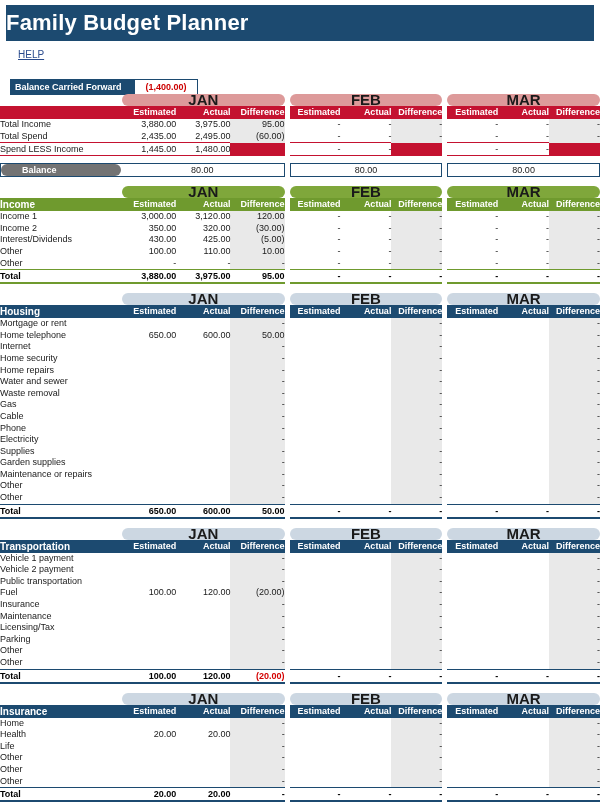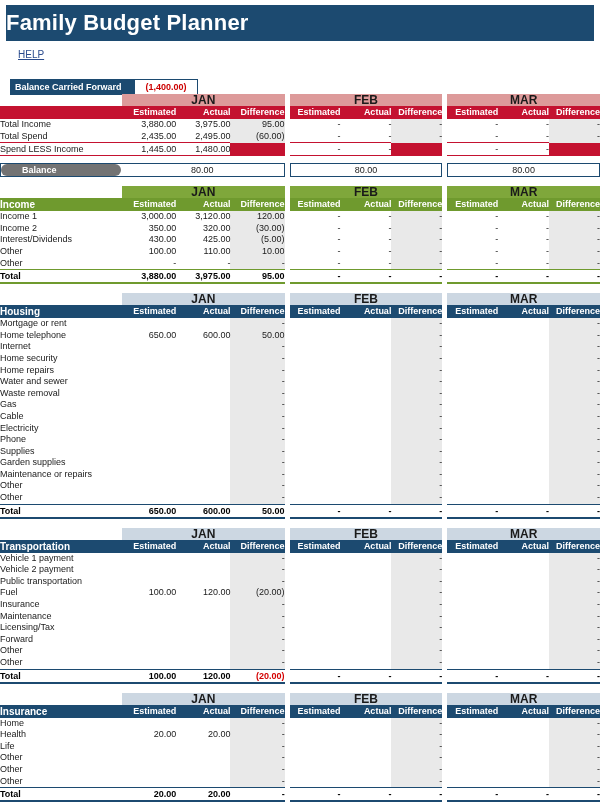--- a/index.html
+++ b/index.html
@@ -54,21 +54,21 @@
 
   .lblcell{width:122px;}
   .estcell{width:57px;}
   .actcell{width:53px;}
   .difcell{width:55px;}
   .f .estcell{width:52px;}
   .f .actcell{width:50px;}
   .f .difcell{width:52px;}
 
   .monthhdr{
-    text-align:center;font-size:12px;font-weight:bold;height:12px;line-height:12px;
+    text-align:center;font-size:15px;font-weight:bold;height:12px;line-height:12px;border-radius:6px;
   }
   .colhdr{
     font-size:9px;font-weight:bold;color:#ffffff;height:13px;line-height:13px;
   }
   .datarow td{height:11.6px;line-height:11.6px;color:#1a1a1a;}
   .lbl{padding-left:4px;text-align:left;white-space:nowrap;overflow:hidden;}
   .num{text-align:right;padding-right:5px;white-space:nowrap;}
   .dash{text-align:right;padding-right:5px;color:#1a1a1a;}
   .neg{color:#d40000;}
   .grayc{background:#e9e9e9;}
@@ -458,27 +458,27 @@
                   <td class="num"></td>
                   <td class="num grayc">-</td>
                 </tr>
                 <tr class="datarow">
                   <td class="lbl">Cable</td>
                   <td class="num"></td>
                   <td class="num"></td>
                   <td class="num grayc">-</td>
                 </tr>
                 <tr class="datarow">
+                  <td class="lbl">Phone</td>
+                  <td class="num"></td>
+                  <td class="num"></td>
+                  <td class="num grayc">-</td>
+                </tr>
+                <tr class="datarow">
                   <td class="lbl">Electricity</td>
-                  <td class="num"></td>
-                  <td class="num"></td>
-                  <td class="num grayc">-</td>
-                </tr>
-                <tr class="datarow">
-                  <td class="lbl">Phone</td>
                   <td class="num"></td>
                   <td class="num"></td>
                   <td class="num grayc">-</td>
                 </tr>
                 <tr class="datarow">
                   <td class="lbl">Supplies</td>
                   <td class="num"></td>
                   <td class="num"></td>
                   <td class="num grayc">-</td>
                 </tr>
@@ -768,21 +768,21 @@
                   <td class="num"></td>
                   <td class="num grayc">-</td>
                 </tr>
                 <tr class="datarow">
                   <td class="lbl">Licensing/Tax</td>
                   <td class="num"></td>
                   <td class="num"></td>
                   <td class="num grayc">-</td>
                 </tr>
                 <tr class="datarow">
-                  <td class="lbl">Forward</td>
+                  <td class="lbl">Parking</td>
                   <td class="num"></td>
                   <td class="num"></td>
                   <td class="num grayc">-</td>
                 </tr>
                 <tr class="datarow">
                   <td class="lbl">Other</td>
                   <td class="num"></td>
                   <td class="num"></td>
                   <td class="num grayc">-</td>
                 </tr>

